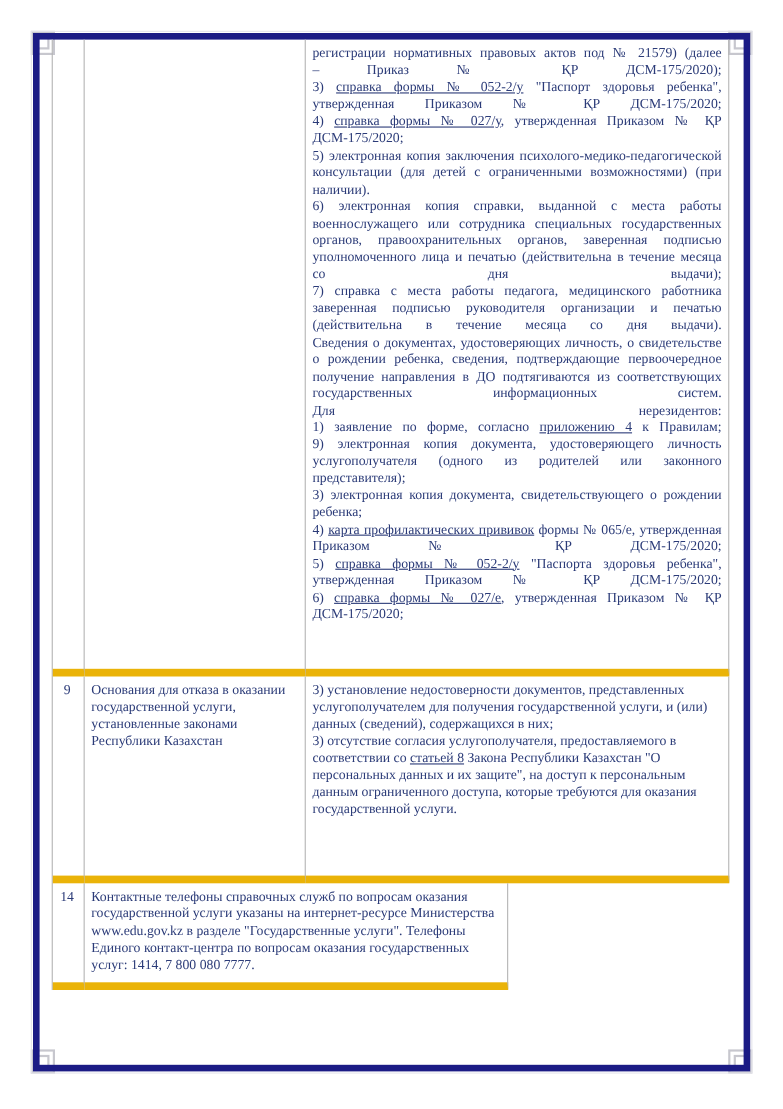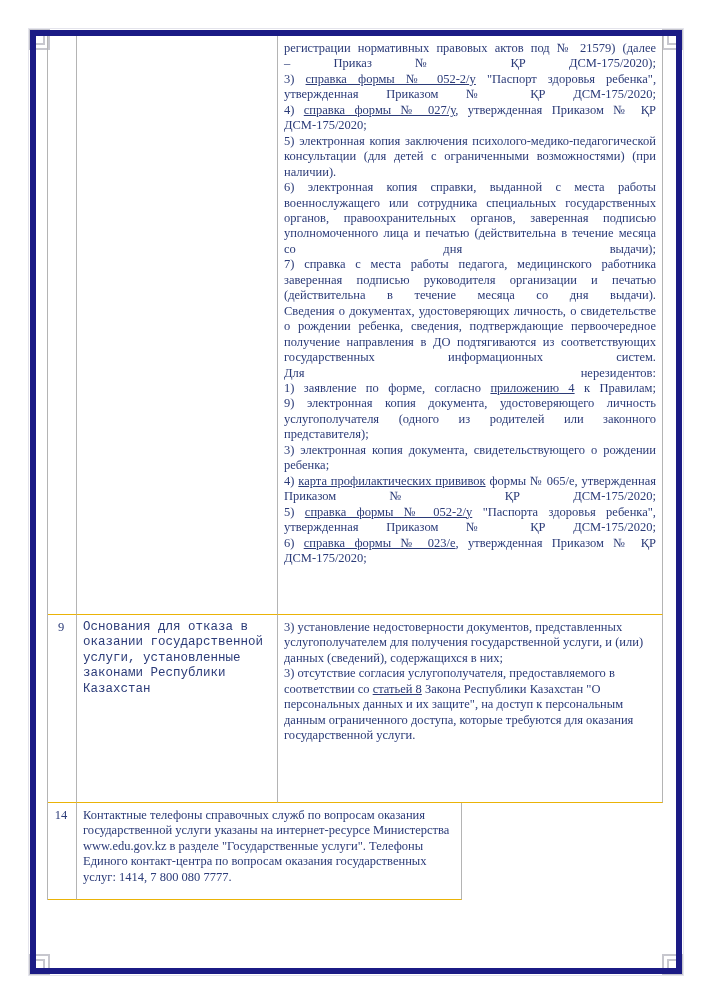--- a/index.html
+++ b/index.html
@@ -43,25 +43,25 @@
     left: 47px; top: 36px;
     width: 615px;
     border-left: 1px solid #b4b4b4;
     font-size: 12.5px;
     line-height: 15.45px;
   }
   .trow { display: flex; width: 100%; }
   .cell {
     box-sizing: border-box;
     border-right: 1px solid #b4b4b4;
-    border-bottom: 1px solid #eab308;
+    border-bottom: 7px solid #eab308;
     overflow: hidden;
   }
   .c1 { width: 29px;  padding: 5px 2px 0 0; text-align: center; }
-  .c2 { width: 201px; padding: 5px 2px 3px 6px; font-family: Liberation Mono, monospace; }
+  .c2 { width: 201px; padding: 5px 2px 3px 6px; }
   .c3 { width: 385px; padding: 5px 6px 0 6px; }
   .h-top { height: 579px; }
   .h-r9  { height: 188px; }
   .h-r10 { height: 97px;  }
   .item { margin: 0; }
   .justify-cell .item { text-align: justify; text-align-last: justify; }
   .justify-cell .item.end { text-align-last: left; }
   .plain-cell .item { text-align: left; }
   .doclink { text-decoration: underline; text-underline-offset: 1px; cursor: pointer; }
 </style>
@@ -94,21 +94,21 @@
           <div class="item"><span>5) электронная копия заключения психолого-медико-педагогической консультации (для детей с ограниченными возможностями) (при наличии).</span></div>
           <div class="item"><span>6) электронная копия справки, выданной с места работы военнослужащего или сотрудника специальных государственных органов, правоохранительных органов, заверенная подписью уполномоченного лица и печатью (действительна в течение месяца со дня выдачи);</span></div>
           <div class="item"><span>7) справка с места работы педагога, медицинского работника заверенная подписью руководителя организации и печатью (действительна в течение месяца со дня выдачи).</span></div>
           <div class="item"><span>Сведения о документах, удостоверяющих личность, о свидетельстве о рождении ребенка, сведения, подтверждающие первоочередное получение направления в ДО подтягиваются из соответствующих государственных информационных систем.</span></div>
           <div class="item"><span>Для нерезидентов:</span></div>
           <div class="item"><span>1) заявление по форме, согласно </span><span class="doclink">приложению 4</span><span> к Правилам;</span></div>
           <div class="item"><span>9) электронная копия документа, удостоверяющего личность услугополучателя (одного из родителей или законного представителя);</span></div>
           <div class="item"><span>3) электронная копия документа, свидетельствующего о рождении ребенка;</span></div>
           <div class="item"><span>4) </span><span class="doclink">карта профилактических прививок</span><span> формы № 065/е, утвержденная Приказом № ҚР ДСМ-175/2020;</span></div>
           <div class="item"><span>5) </span><span class="doclink">справка формы № 052-2/у</span><span> "Паспорта здоровья ребенка", утвержденная Приказом № ҚР ДСМ-175/2020;</span></div>
-          <div class="item"><span>6) </span><span class="doclink">справка формы № 023/е</span><span>, утвержденная Приказом № ҚР ДСМ-175/2020;</span></div>
+          <div class="item"><span>6) </span><span class="doclink">справка формы № 027/е</span><span>, утвержденная Приказом № ҚР ДСМ-175/2020;</span></div>
         </div>
     </div>
 
     <div class="trow">
       <div class="cell c1 h-r9">9</div>
       <div class="cell c2 h-r9 plain-cell">Основания для отказа в оказании государственной услуги, установленные законами Республики Казахстан</div>
       <div class="cell c3 h-r9 plain-cell">
           <div class="item"><span>3) установление недостоверности документов, представленных услугополучателем для получения государственной услуги, и (или) данных (сведений), содержащихся в них;</span></div>
           <div class="item"><span>3) отсутствие согласия услугополучателя, предоставляемого в соответствии со </span><span class="doclink">статьей 8</span><span> Закона Республики Казахстан "О персональных данных и их защите", на доступ к персональным данным ограниченного доступа, которые требуются для оказания государственной услуги.</span></div>
         </div>

